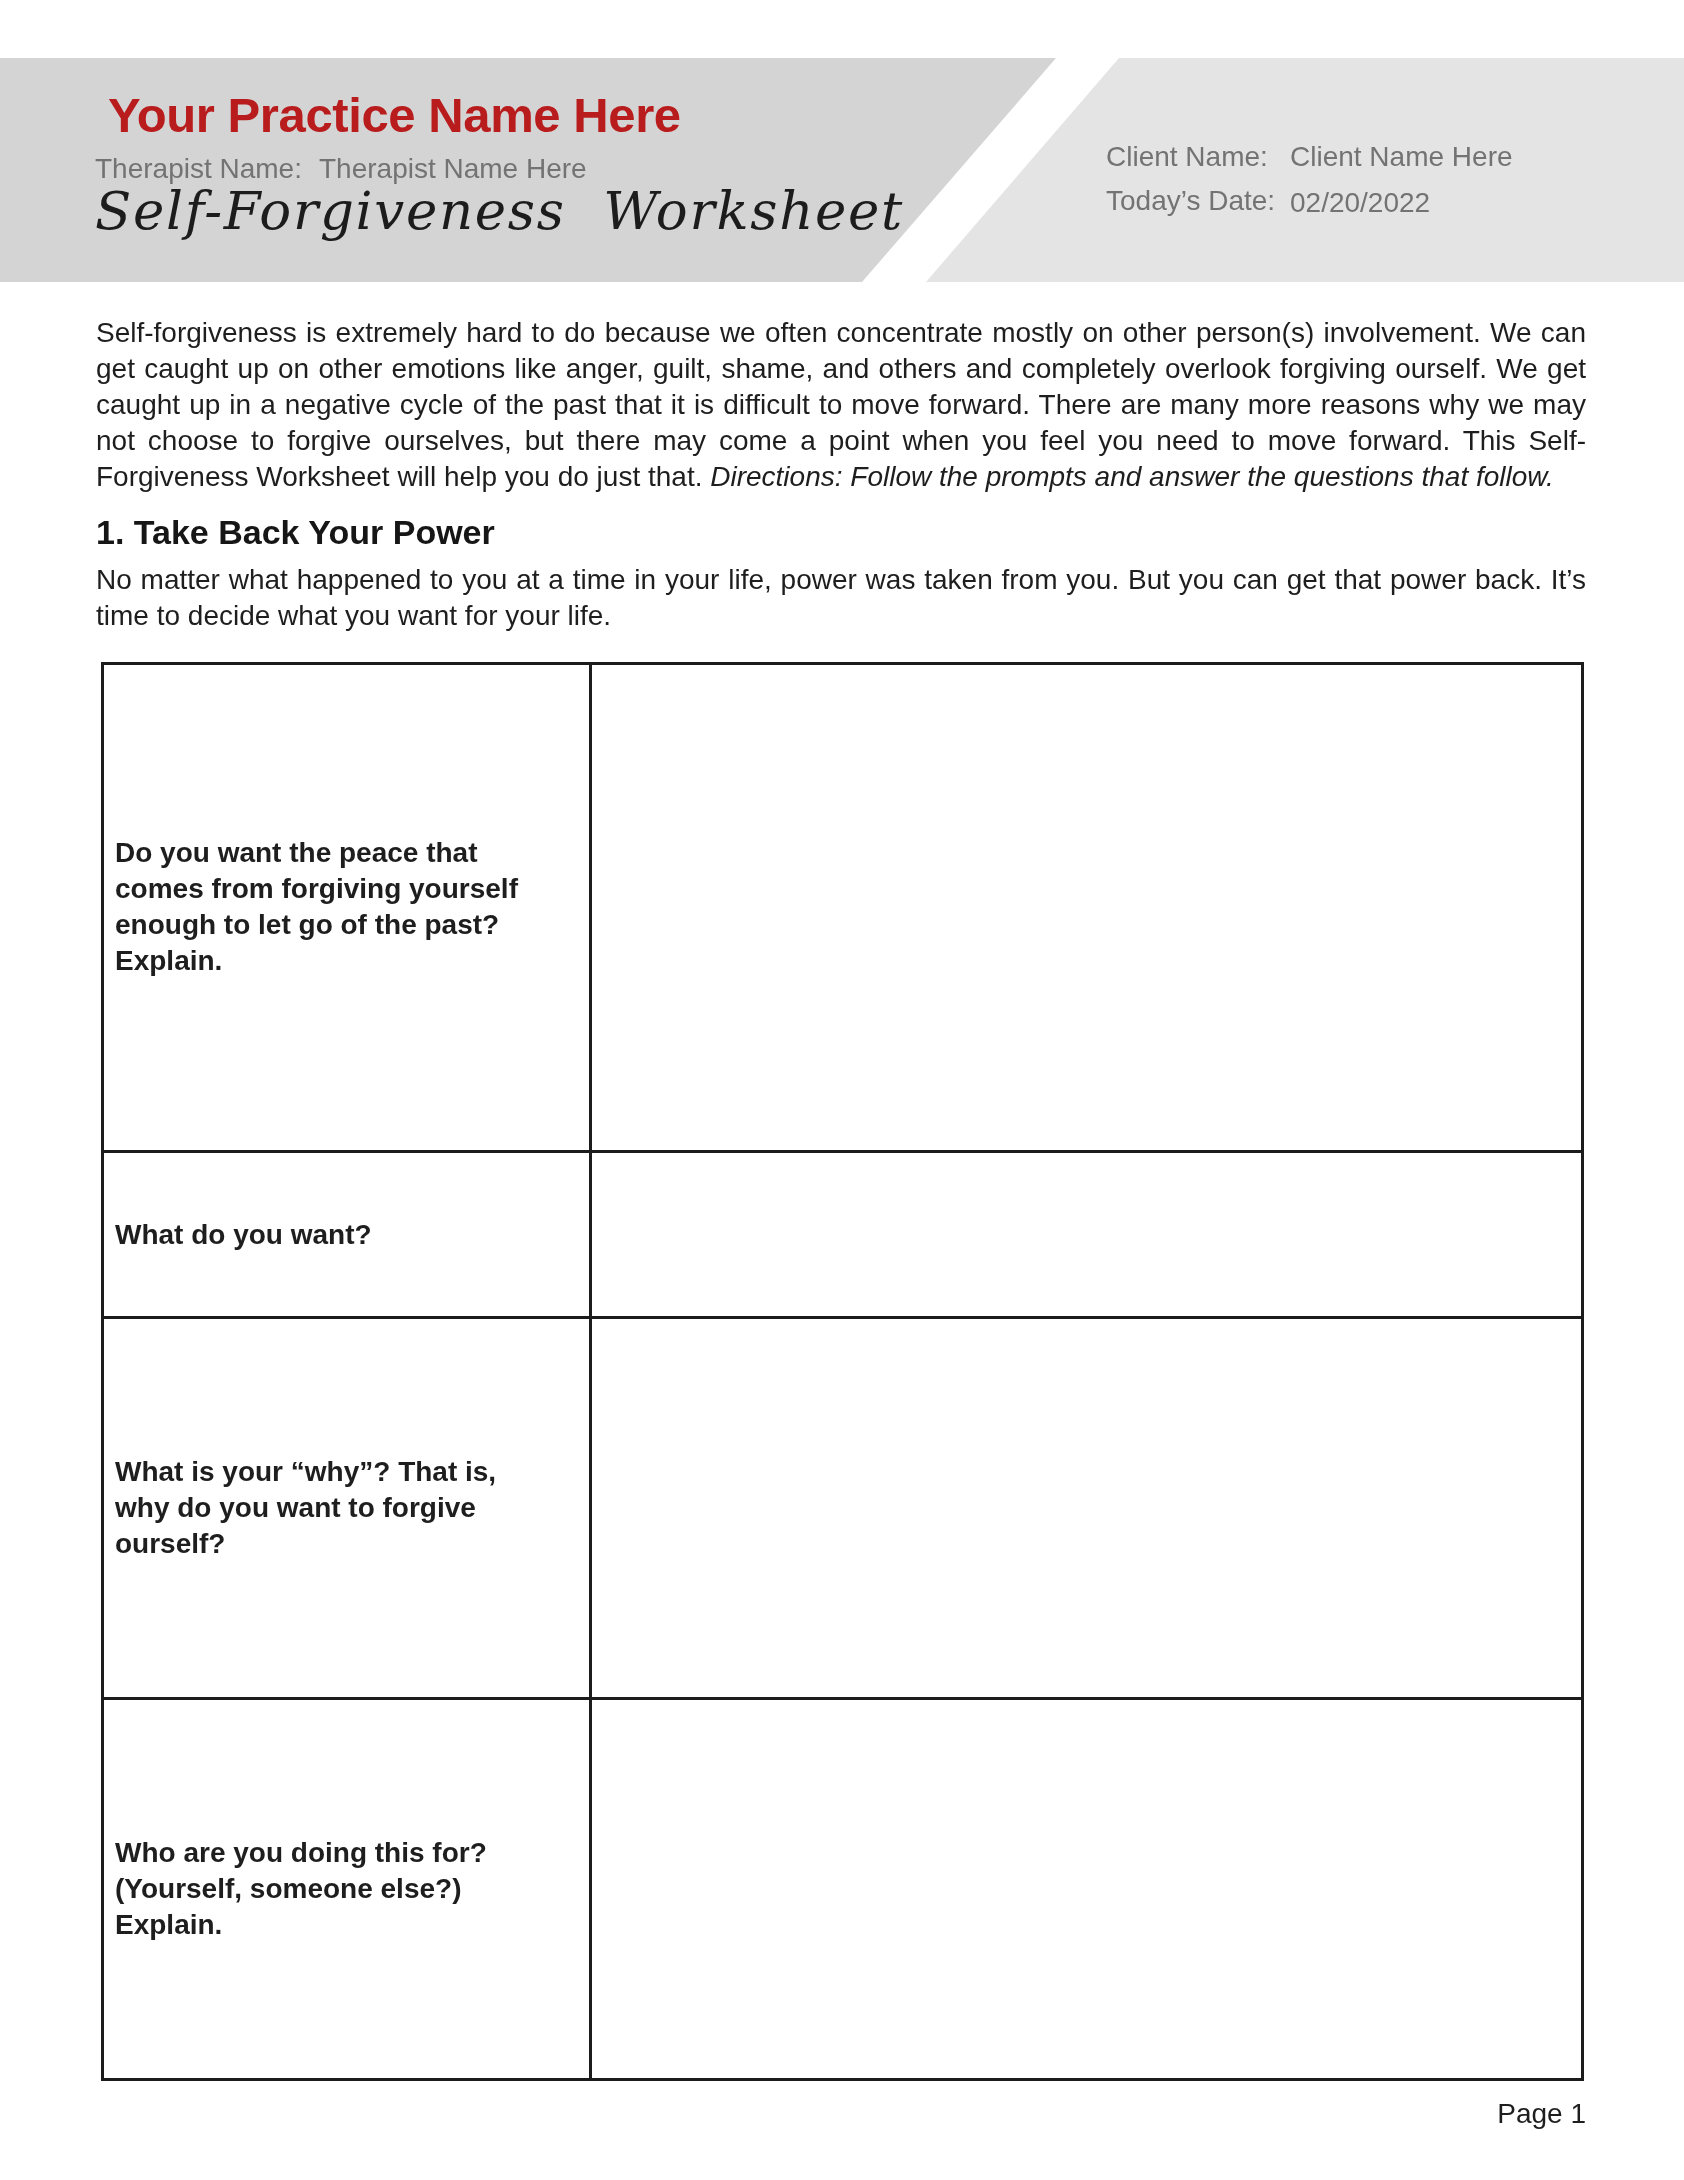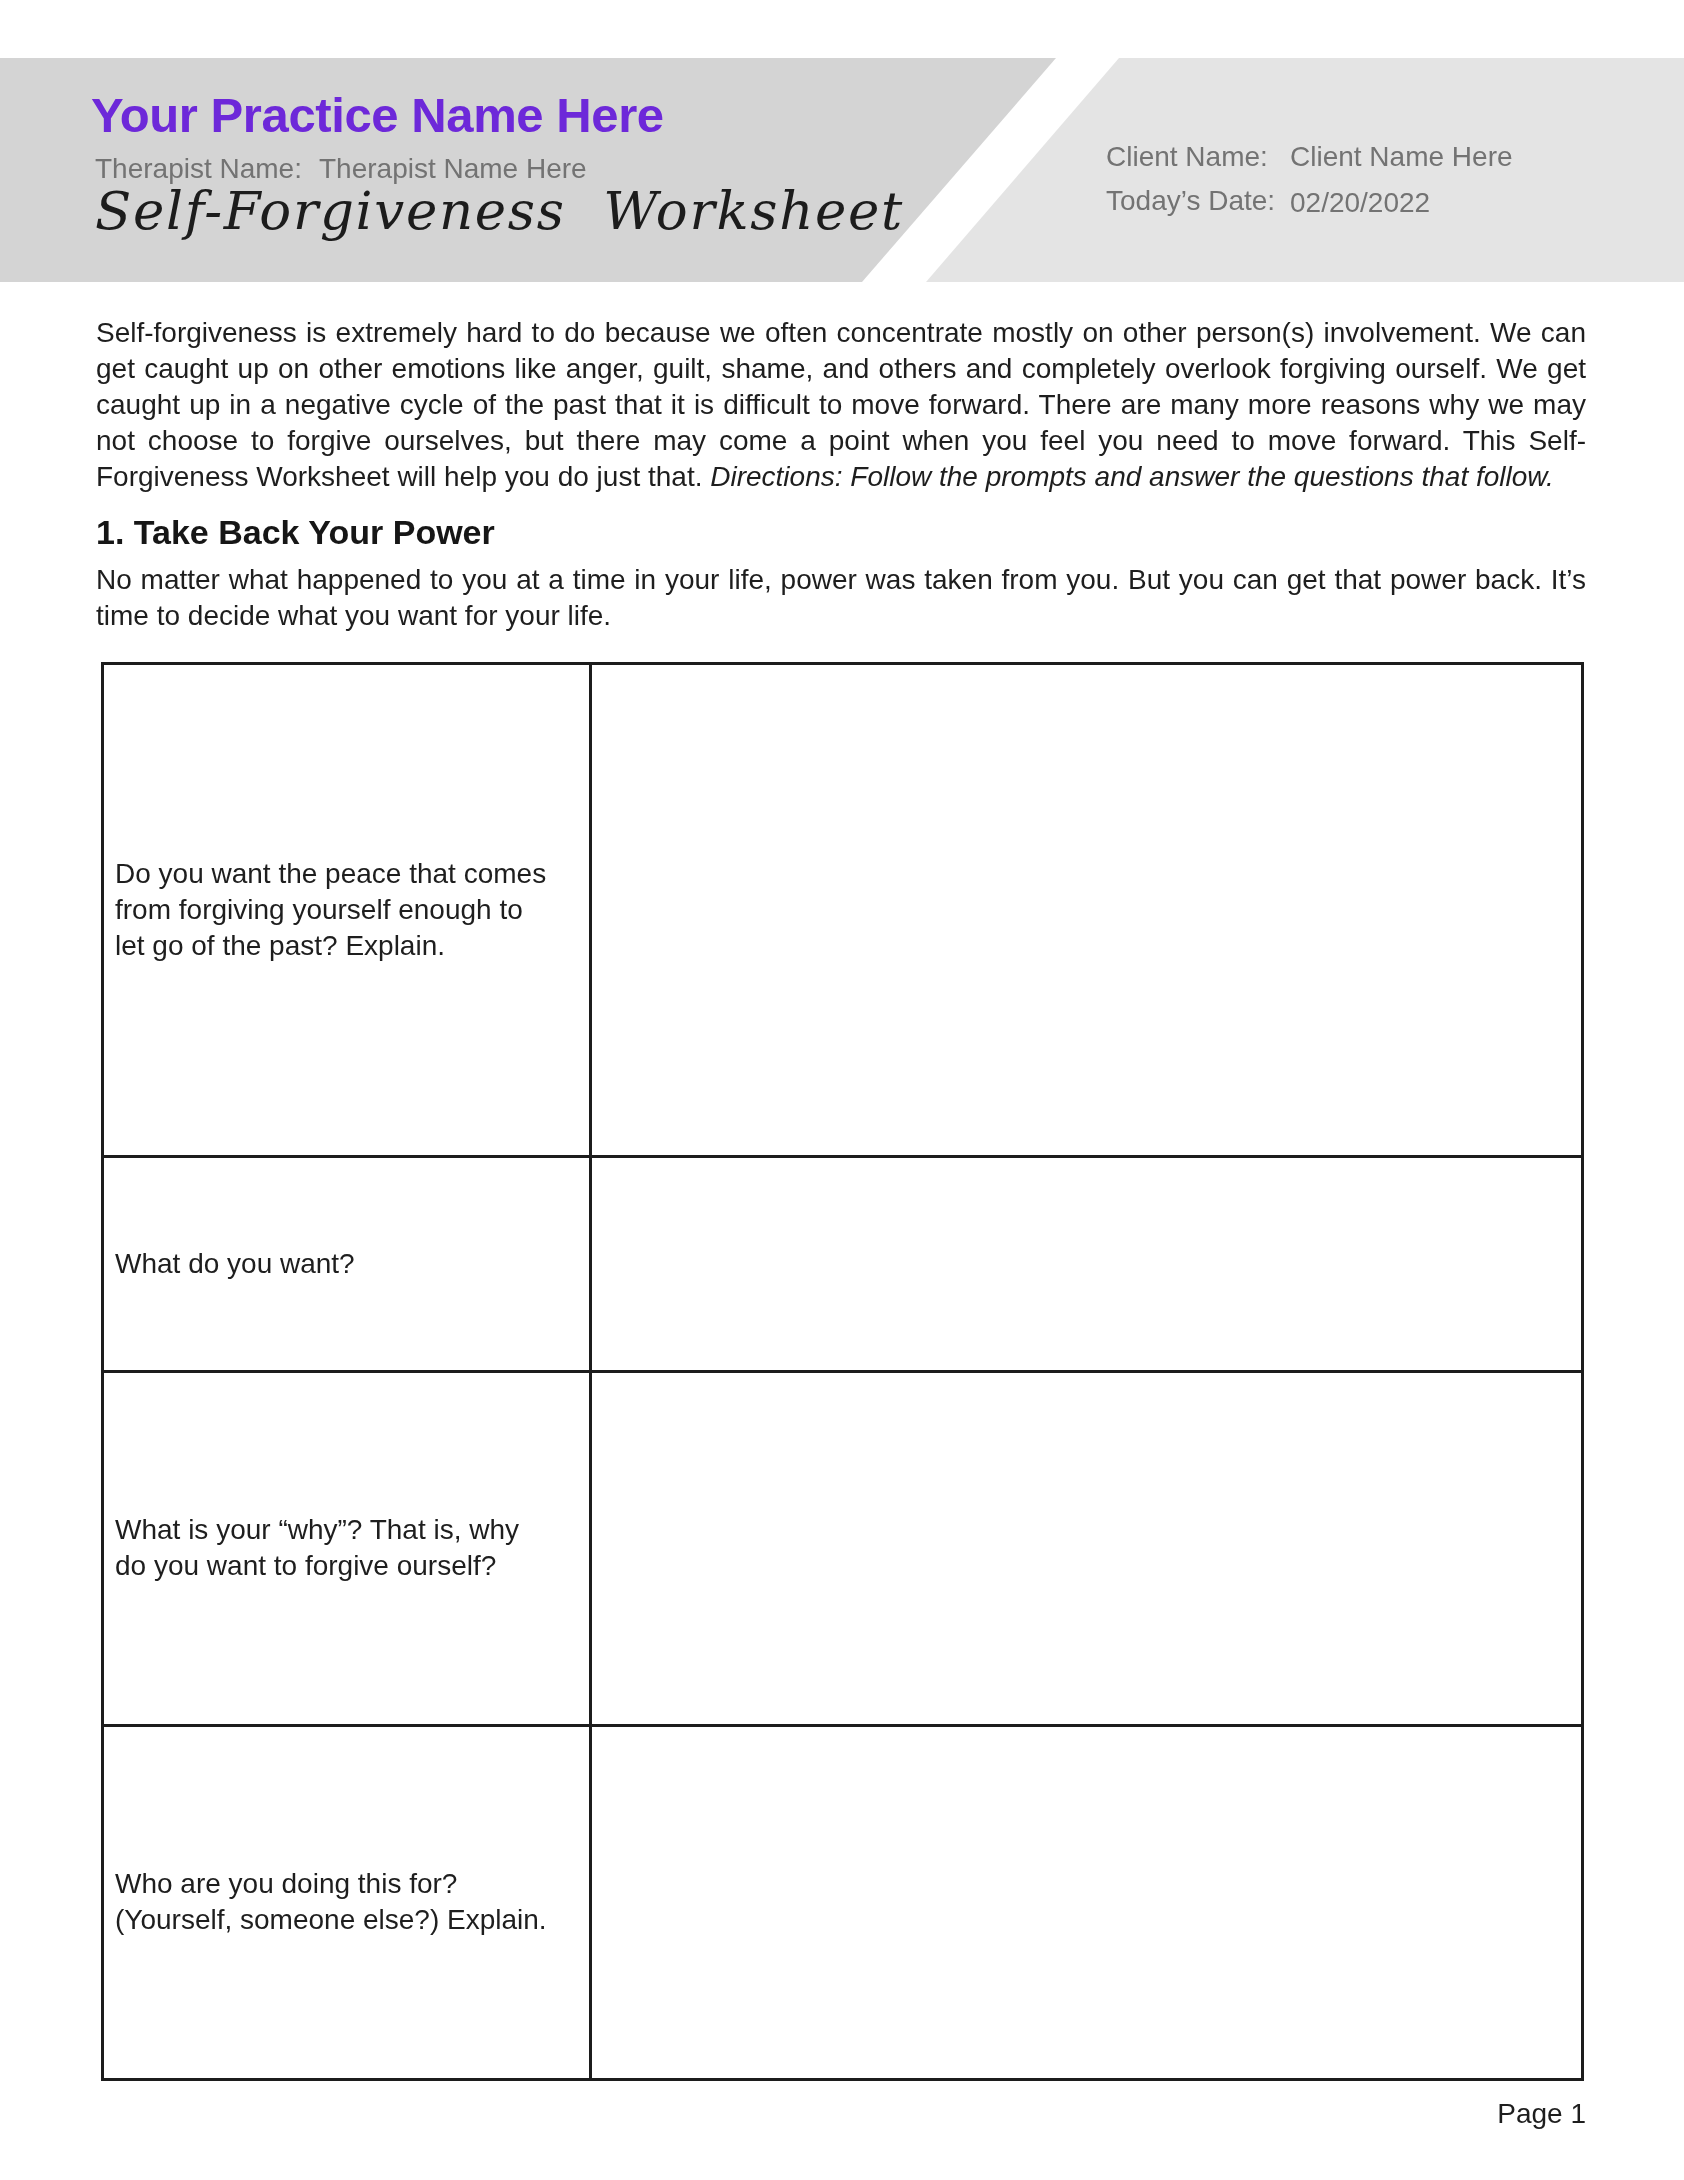--- a/index.html
+++ b/index.html
@@ -19,23 +19,23 @@
     background: #d4d4d4;
     clip-path: polygon(0 0, 100% 0, 862px 100%, 0 100%);
   }
   .hdr-right {
     position: absolute; left: 926px; top: 58px;
     width: 759px; height: 224px;
     background: #e4e4e4;
     clip-path: polygon(193px 0, 100% 0, 100% 100%, 0 100%);
   }
   .practice-name {
-    position: absolute; left: 91px; top: 90px;
+    position: absolute; left: 108px; top: 90px;
     font-size: 49px; font-weight: bold; letter-spacing: -0.4px;
-    color: #6d28d9; line-height: 51px; white-space: nowrap;
+    color: #b91c1c; line-height: 51px; white-space: nowrap;
   }
   .hdr-label { position: absolute; font-size: 28px; line-height: 34px; color: #737373; white-space: nowrap; }
   .therapist-label { left: 95px; top: 152px; }
   .therapist-value { left: 319px; top: 152px; }
   .client-label    { left: 1106px; top: 140px; }
   .client-value    { left: 1290px; top: 140px; }
   .date-label      { left: 1106px; top: 184px; }
   .date-value      { left: 1290px; top: 186px; }
   .script-title {
     position: absolute; left: 95px; top: 179px;
@@ -54,21 +54,21 @@
     font-size: 34px; font-weight: bold; line-height: 36px; color: #161616;
   }
   .sec-desc {
     position: absolute; left: 96px; top: 562px; width: 1490px;
     font-size: 28px; line-height: 36px; text-align: justify;
   }
   
   table.wk {
     position: absolute; left: 101px; top: 662px;
     width: 1483px; height: 1419px;
-    border-collapse: collapse; table-layout: fixed;
+    border-collapse: collapse; table-layout: fixed; font-weight: bold;
   }
   table.wk td {
     border: 3.4px solid #1c1c1c;
     vertical-align: middle;
     font-size: 28px; line-height: 36px;
     color: #1e1e1e;
   }
   td.prompt { width: 438px; padding: 8.5px 36px 8.5px 11px; background: #fff; }
   td.answer { background: #fff; }
   

